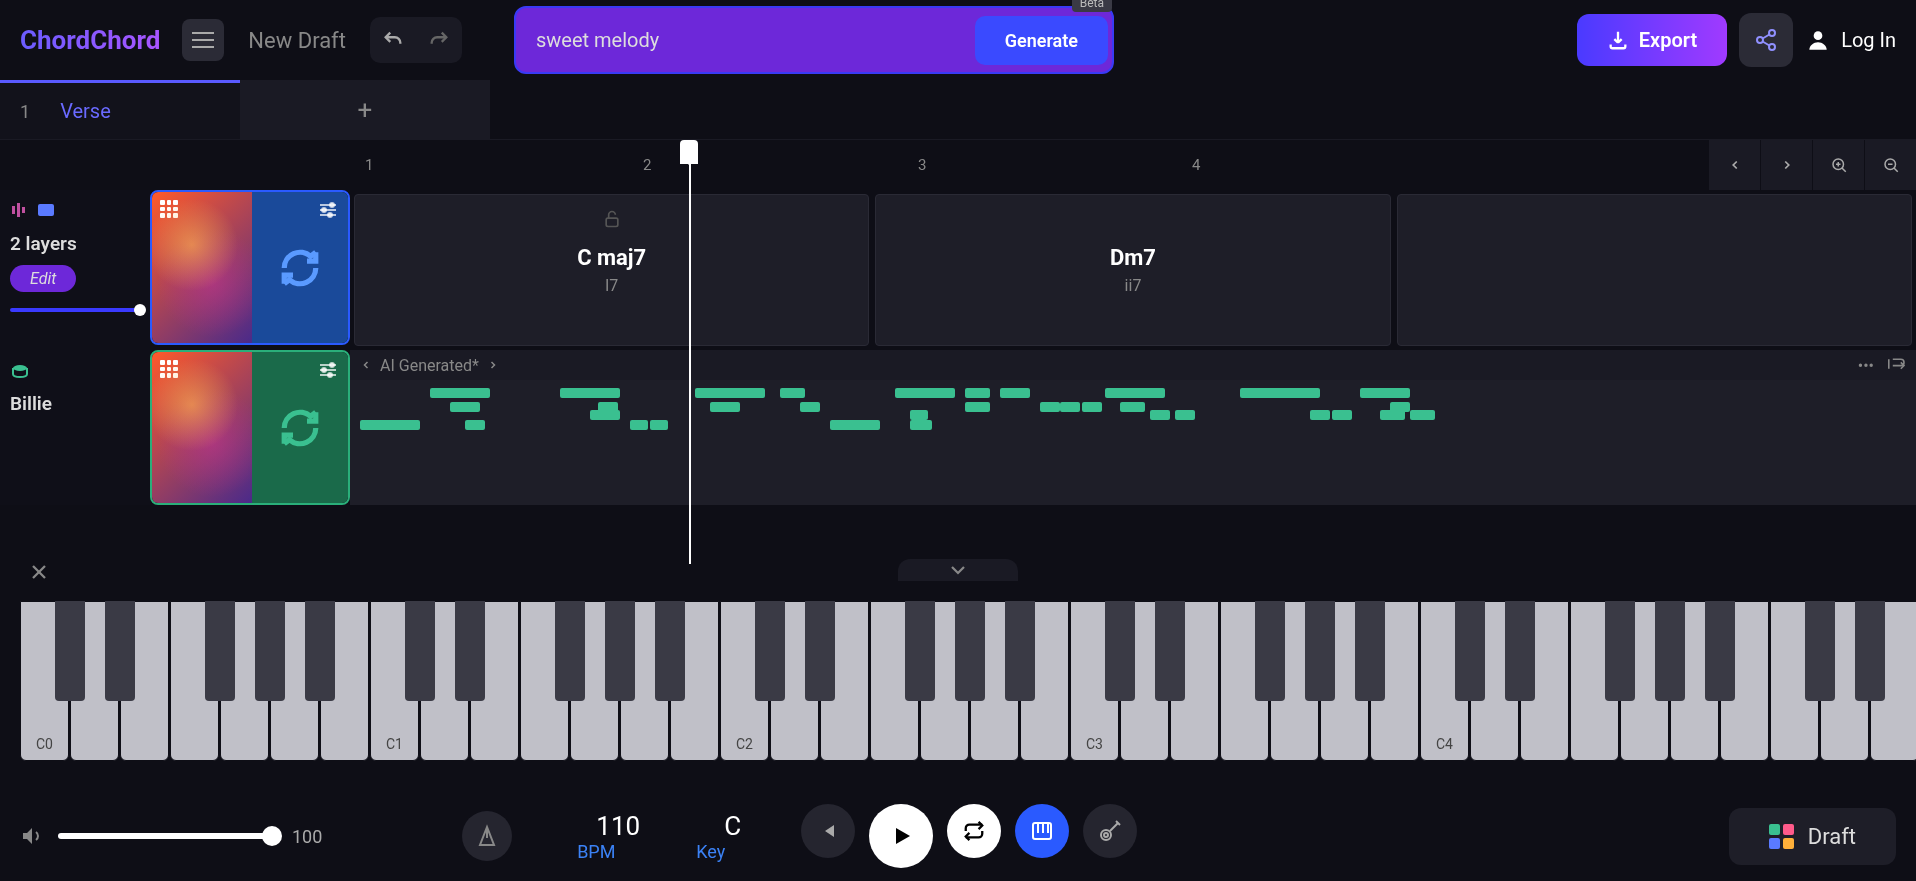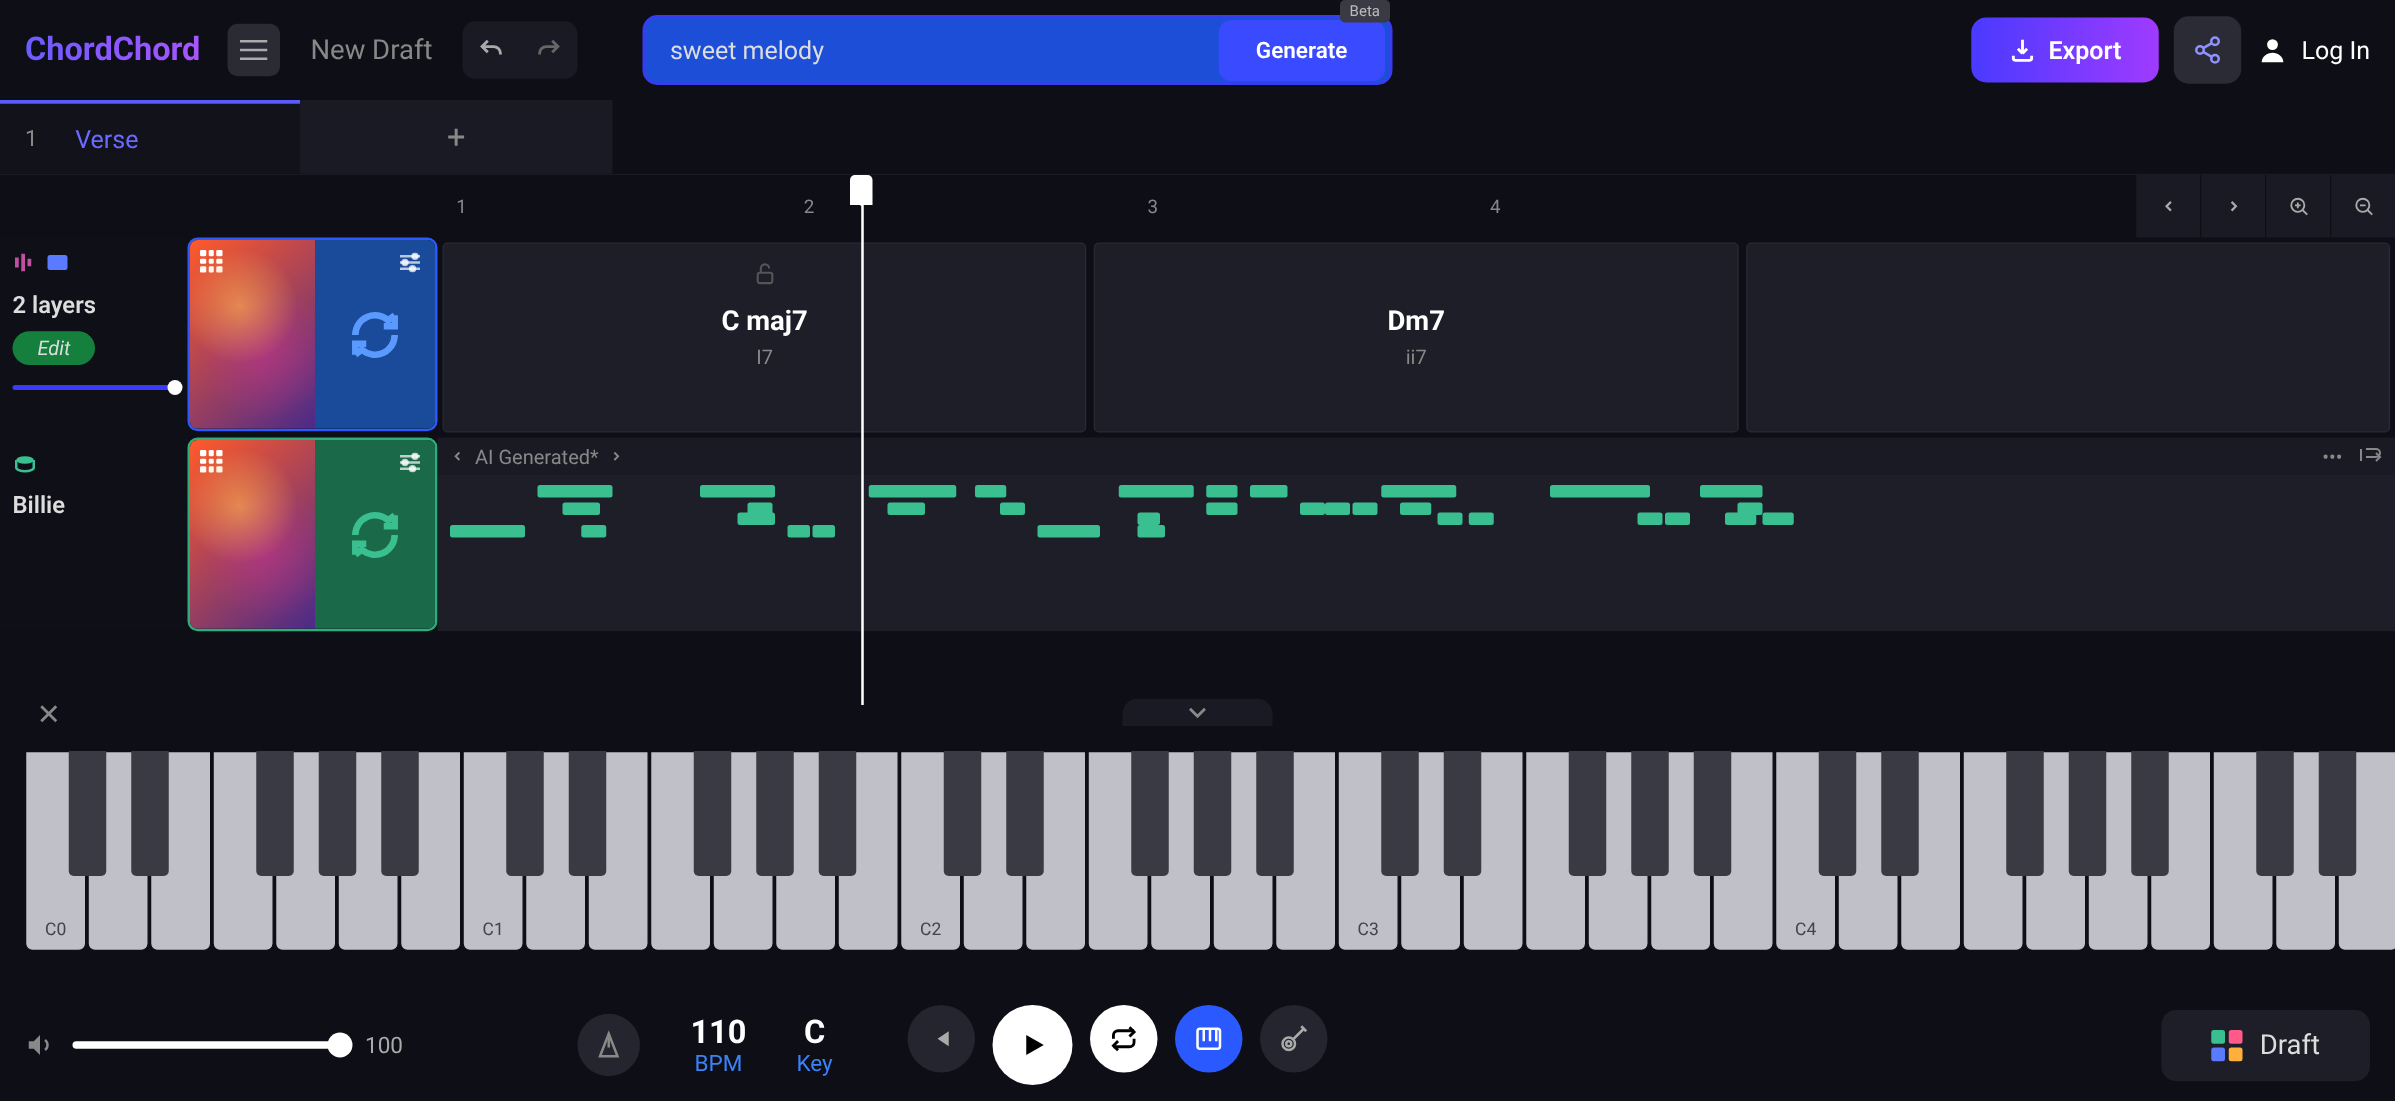--- a/index.html
+++ b/index.html
@@ -5,21 +5,21 @@
 *{box-sizing:border-box;margin:0;padding:0;font-family:-apple-system,BlinkMacSystemFont,'Segoe UI',Roboto,sans-serif;}
 body{background:#0e0e16;color:#c5c5d0;width:1916px;height:881px;overflow:hidden;position:relative;}
 .header{display:flex;align-items:center;padding:10px 20px;height:80px;gap:12px;}
 .logo{font-size:26px;font-weight:700;background:linear-gradient(90deg,#6b5cff,#a855ff);-webkit-background-clip:text;background-clip:text;color:transparent;margin-right:10px;}
 .icon-btn{background:#25252f;border:none;border-radius:8px;width:42px;height:42px;display:flex;align-items:center;justify-content:center;color:#aaa;cursor:pointer;}
 .hamburger{background:#2b2b36;}
 .draft-title{color:#888;font-size:22px;margin:0 12px;}
 .undo-redo{display:flex;gap:4px;background:#1a1a24;border-radius:10px;padding:2px;}
 .undo-redo .icon-btn{background:transparent;}
 .prompt-wrap{flex:1;display:flex;align-items:center;margin:0 40px;position:relative;max-width:600px;}
-.prompt-input{flex:1;background:#1d4ed8;border:2px solid #3a3af5;border-radius:12px;padding:14px 140px 14px 20px;color:#ddd;font-size:20px;height:56px;}
+.prompt-input{flex:1;background:#6d28d9;border:2px solid #3a3af5;border-radius:12px;padding:14px 140px 14px 20px;color:#ddd;font-size:20px;height:68px;}
 .generate-btn{position:absolute;right:6px;background:#3a4aff;border:none;color:#fff;border-radius:10px;padding:14px 30px;font-size:18px;font-weight:600;cursor:pointer;}
 .beta-tag{position:absolute;top:-12px;right:2px;background:#3a3a45;color:#bbb;font-size:12px;padding:2px 8px;border-radius:4px;}
 .header-right{display:flex;align-items:center;gap:12px;margin-left:auto;}
 .export-btn{background:linear-gradient(90deg,#4a3aff,#a03aff);border:none;border-radius:12px;padding:14px 30px;color:#fff;font-size:20px;font-weight:600;display:flex;align-items:center;gap:10px;cursor:pointer;}
 .share-btn{background:#2b2b36;border:none;border-radius:12px;width:54px;height:54px;display:flex;align-items:center;justify-content:center;color:#9090ff;cursor:pointer;}
 .login-btn{background:transparent;border:none;color:#fff;font-size:20px;display:flex;align-items:center;gap:10px;cursor:pointer;}
 .tabs-row{display:flex;height:60px;border-bottom:1px solid #1a1a24;}
 .tab{display:flex;align-items:center;padding:0 40px 0 20px;gap:30px;background:#1a1a24;border-top:3px solid transparent;cursor:pointer;min-width:240px;}
 .tab.active{border-top-color:#5a5aff;background:#12121b;}
 .tab-num{color:#888;font-size:18px;}
@@ -32,21 +32,21 @@
 .ruler-marks{flex:1;position:relative;}
 .ruler-num{position:absolute;top:50%;transform:translateY(-50%);color:#888;font-size:15px;}
 .playhead-marker{position:absolute;top:0;left:530px;width:18px;height:24px;background:#fff;border-radius:4px 4px 0 0;}
 .playhead-marker::after{content:'';position:absolute;bottom:-10px;left:50%;transform:translateX(-50%);border:9px solid transparent;border-top-color:#fff;}
 .playhead-line{position:absolute;left:539px;top:24px;width:2px;height:400px;background:#fff;z-index:50;}
 .track{display:flex;min-height:160px;position:relative;}
 .track-sidebar{width:150px;padding:10px;background:#0f0f18;}
 .track-icons{display:flex;gap:6px;margin-bottom:12px;}
 .track-icon-box{width:20px;height:20px;}
 .track-label{color:#ddd;font-size:19px;font-weight:600;margin-bottom:10px;}
-.edit-pill{background:#15803d;color:#ddd;border:none;border-radius:14px;padding:4px 20px;font-style:italic;font-size:16px;cursor:pointer;}
+.edit-pill{background:#6d28d9;color:#ddd;border:none;border-radius:14px;padding:4px 20px;font-style:italic;font-size:16px;cursor:pointer;}
 .volume-slider{width:130px;height:4px;background:#3a3aff;border-radius:2px;margin-top:16px;position:relative;}
 .volume-thumb{position:absolute;right:0;top:50%;transform:translate(50%,-50%);width:12px;height:12px;background:#fff;border-radius:50%;}
 .track-thumb{width:200px;height:155px;display:flex;border:2px solid;border-radius:8px;overflow:hidden;}
 .track-thumb.blue{border-color:#2a5aff;}
 .track-thumb.green{border-color:#2aaf7a;}
 .thumb-img{width:100px;height:100%;background:linear-gradient(135deg,#ff5a2a,#4a2a8a);position:relative;}
 .thumb-img::after{content:'';position:absolute;inset:0;background:radial-gradient(circle at 40% 35%,rgba(255,180,80,0.6),transparent 40%),radial-gradient(circle at 60% 60%,rgba(200,50,150,0.5),transparent 50%);}
 .thumb-grid{position:absolute;top:8px;left:8px;width:18px;height:18px;display:grid;grid-template-columns:repeat(3,1fr);gap:2px;}
 .thumb-grid span{background:#fff;border-radius:1px;}
 .thumb-ctrl{flex:1;display:flex;align-items:center;justify-content:center;position:relative;}
@@ -73,21 +73,21 @@
 .white-key{position:absolute;top:0;width:49px;height:160px;background:#c0c0c8;border:1px solid #0e0e16;border-radius:0 0 6px 6px;cursor:pointer;}
 .black-key{position:absolute;top:0;width:30px;height:100px;background:#3a3a45;border-radius:0 0 4px 4px;z-index:2;cursor:pointer;}
 .key-label{position:absolute;bottom:8px;left:50%;transform:translateX(-50%);color:#444;font-size:14px;}
 .transport{position:absolute;bottom:0;left:0;right:0;height:90px;background:#0e0e16;display:flex;align-items:center;padding:0 20px;gap:20px;}
 .vol-ctrl{display:flex;align-items:center;gap:14px;}
 .master-vol{width:220px;height:6px;background:#fff;border-radius:3px;position:relative;}
 .master-vol-thumb{position:absolute;right:6px;top:50%;transform:translate(50%,-50%);width:20px;height:20px;background:#fff;border-radius:50%;}
 .vol-num{color:#aaa;font-size:18px;}
 .metronome-btn{width:50px;height:50px;border-radius:50%;background:#25252f;border:none;color:#888;display:flex;align-items:center;justify-content:center;cursor:pointer;margin-left:120px;}
 .bpm-disp{text-align:center;margin-left:20px;}
-.bpm-val{color:#fff;font-size:26px;font-weight:700;}
+.bpm-val{color:#fff;font-size:26px;font-weight:400;margin-left:44px;}
 .bpm-lbl{color:#3b82f6;font-size:18px;}
 .key-disp{text-align:center;margin-left:20px;}
 .play-ctrls{display:flex;gap:14px;margin-left:40px;}
 .ctrl-btn{width:54px;height:54px;border-radius:50%;border:none;display:flex;align-items:center;justify-content:center;cursor:pointer;}
 .ctrl-btn.dark{background:#25252f;color:#aaa;}
 .ctrl-btn.play{background:#fff;color:#000;width:64px;height:64px;}
 .ctrl-btn.white{background:#fff;color:#000;}
 .ctrl-btn.blue{background:#2a5aff;color:#fff;}
 .tools-btn{margin-left:auto;background:#1e1e28;border:none;border-radius:12px;padding:16px 40px;color:#ddd;font-size:22px;display:flex;align-items:center;gap:14px;cursor:pointer;}
 .tools-grid{display:grid;grid-template-columns:1fr 1fr;gap:3px;}

